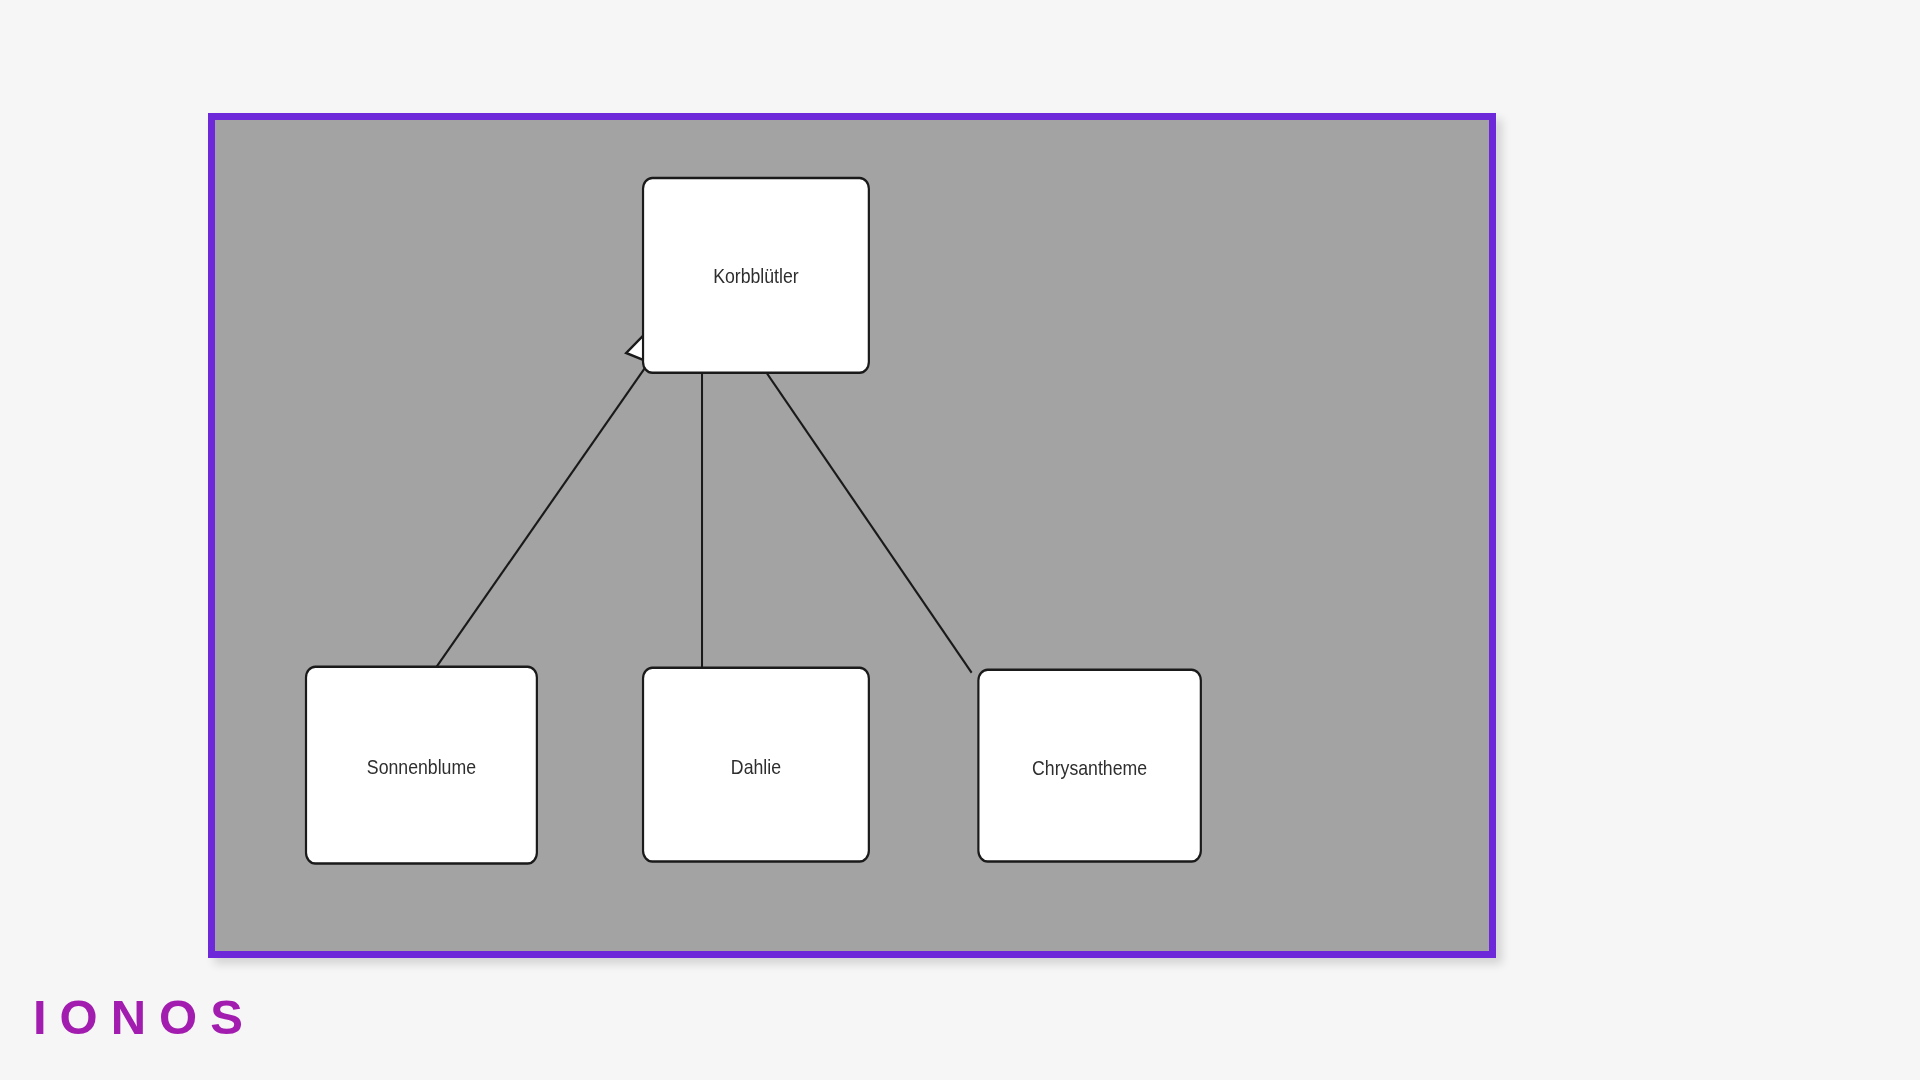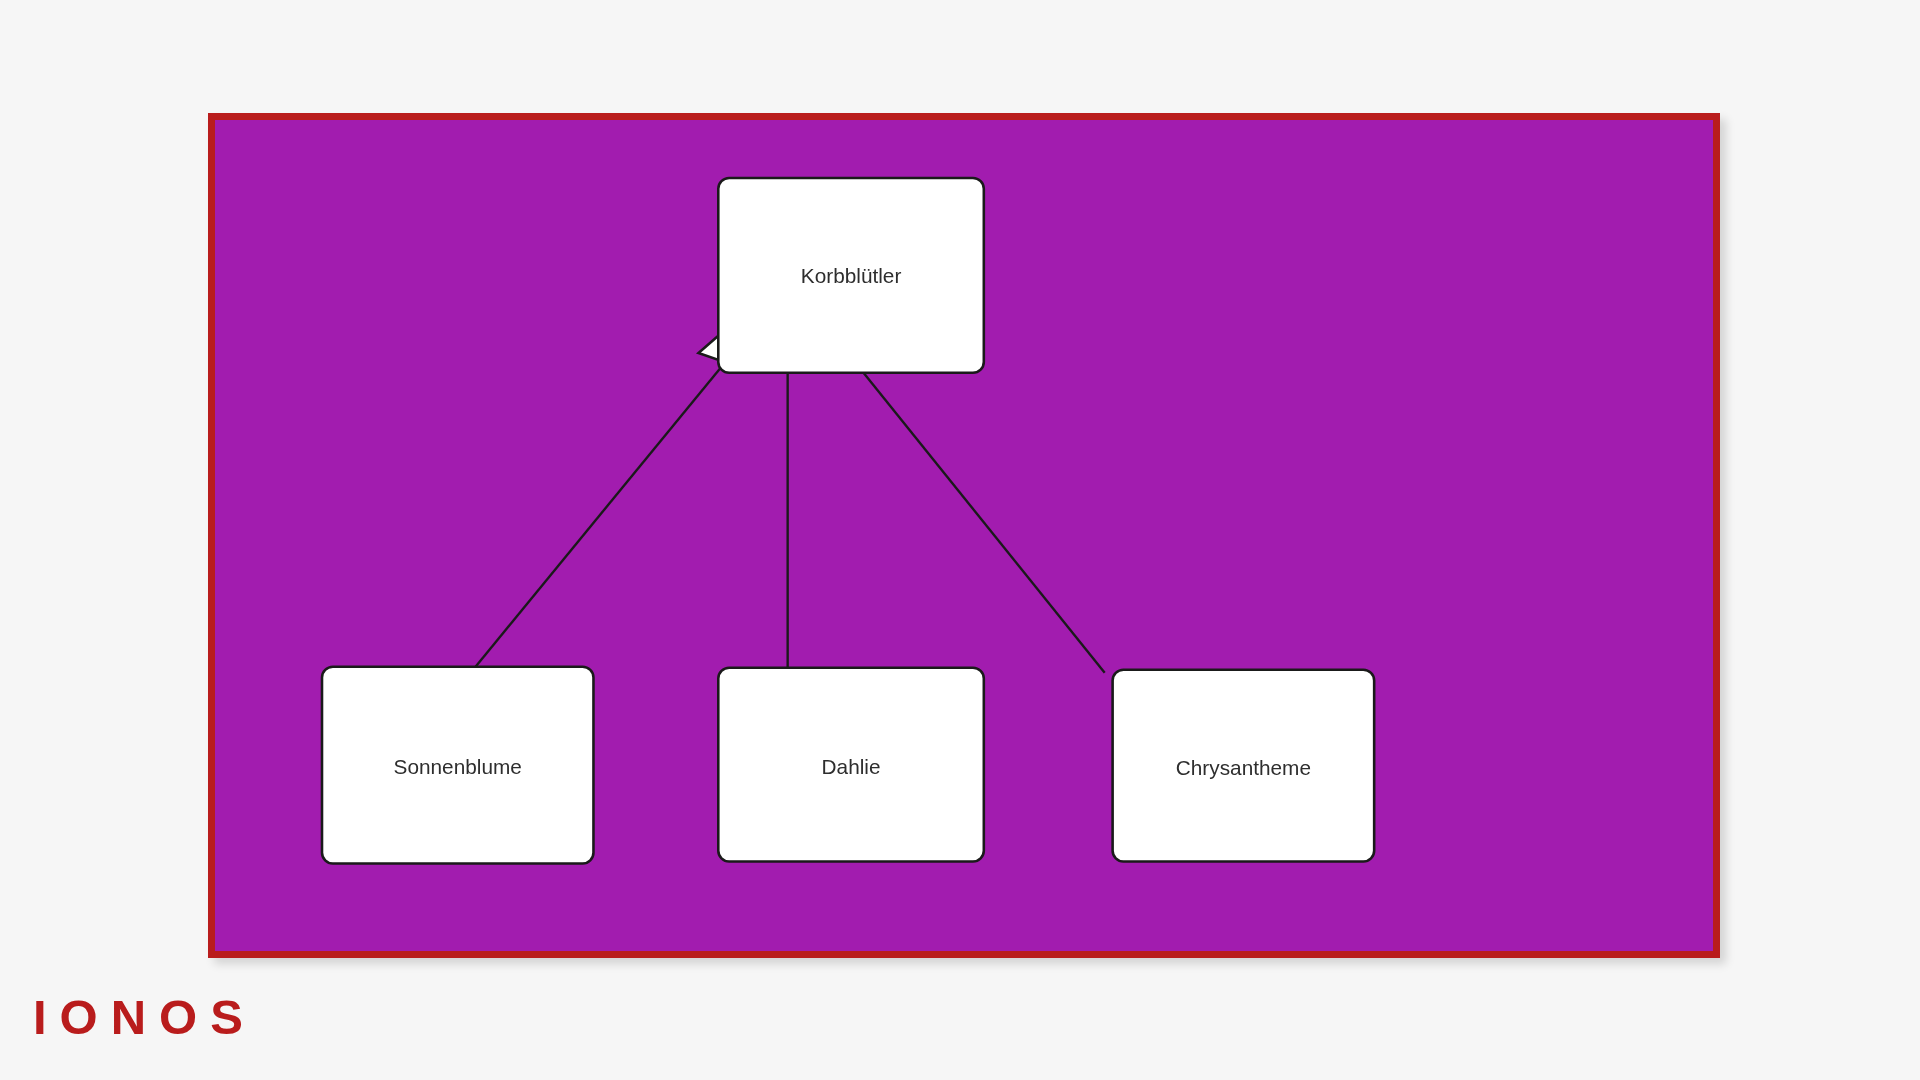--- a/index.html
+++ b/index.html
@@ -13,24 +13,24 @@
     font-family: "Liberation Sans", sans-serif;
     overflow: hidden;
     position: relative;
   }
 
   
   #diagram-frame {
     position: absolute;
     left: 208px;
     top: 113px;
-    width: 1512px;
+    width: 1288px;
     height: 845px;
-    background: #a21caf;
-    border: 7px solid #b91c1c;
+    background: #a3a3a3;
+    border: 7px solid #6d28d9;
     box-sizing: border-box;
     box-shadow: 6px 6px 9px rgba(0, 0, 0, 0.14);
   }
 
   
   #uml-canvas {
     position: absolute;
     left: 0;
     top: 0;
     width: 100%;
@@ -64,21 +64,21 @@
 
   
   #ionos-logo {
     position: absolute;
     left: 33px;
     top: 993px;
     font-family: "Liberation Sans", sans-serif;
     font-size: 49px;
     font-weight: bold;
     letter-spacing: 13px;
-    color: #b91c1c;
+    color: #a21caf;
     line-height: 1;
     user-select: none;
   }
 </style>
 </head>
 <body>
 
 <div id="diagram-frame">
 
   <svg id="uml-canvas" viewBox="0 0 1512 845" preserveAspectRatio="none">

